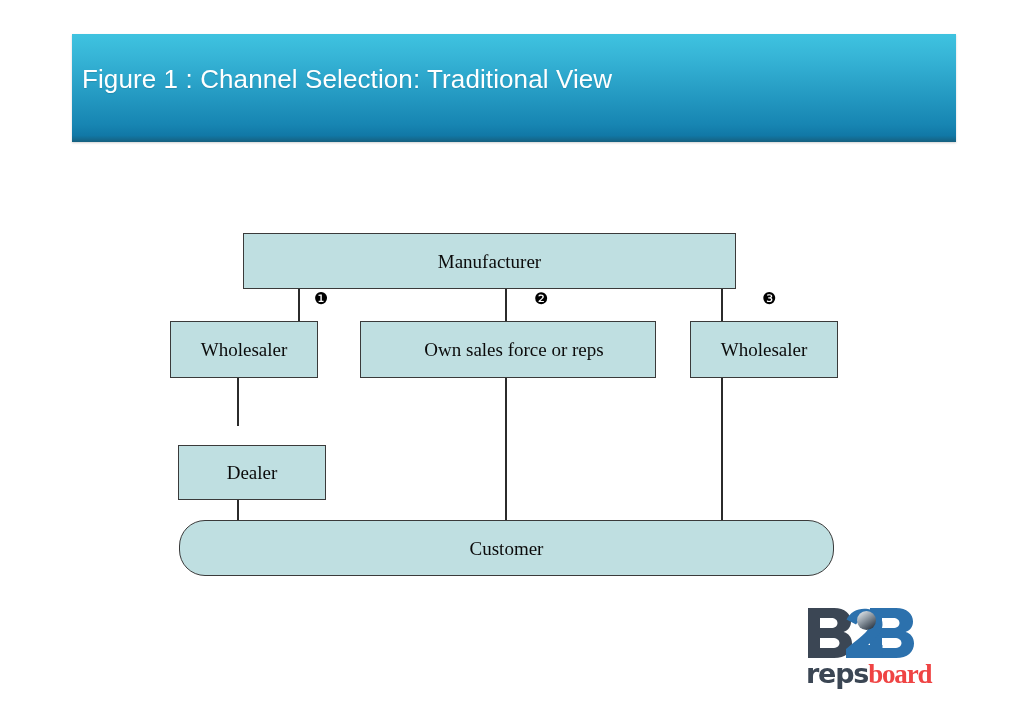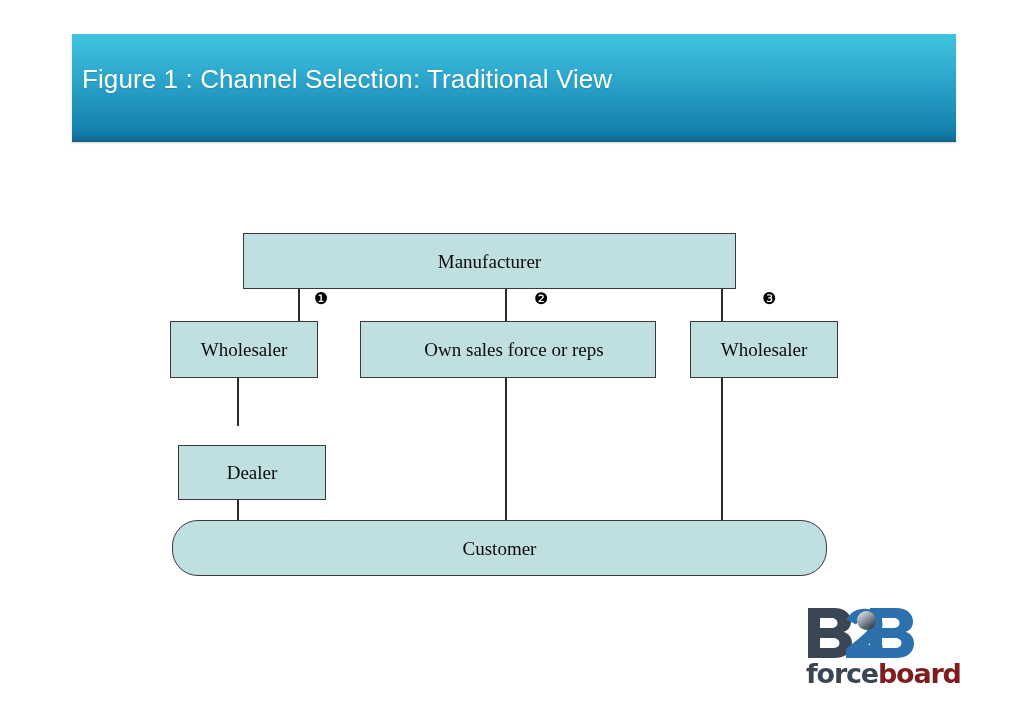--- a/index.html
+++ b/index.html
@@ -81,21 +81,21 @@
     font-family: "DejaVu Sans", sans-serif;
     line-height: 1;
   }
 
   
   #node-manufacturer { left: 243px; top: 233px; width: 493px; height: 56px; }
   #node-wholesaler-left { left: 170px; top: 321px; width: 148px; height: 57px; }
   #node-own-sales { left: 360px; top: 321px; width: 296px; height: 57px; padding-left: 12px; }
   #node-wholesaler-right { left: 690px; top: 321px; width: 148px; height: 57px; }
   #node-dealer { left: 178px; top: 425px; width: 148px; height: 55px; margin-top: 20px; }
-  #node-customer { left: 172px; top: 520px; width: 655px; height: 56px; border-radius: 26px; }
+  #node-customer { left: 179px; top: 520px; width: 655px; height: 56px; border-radius: 26px; }
 
   
   #conn-1a { left: 298px; top: 288px; height: 34px; }
   #conn-1b { left: 237px; top: 377px; height: 49px; }
   #conn-1c { left: 237px; top: 479px; height: 42px; }
   #conn-2a { left: 505px; top: 288px; height: 34px; }
   #conn-2b { left: 505px; top: 377px; height: 144px; }
   #conn-3a { left: 721px; top: 288px; height: 34px; }
   #conn-3b { left: 721px; top: 377px; height: 144px; }
 
@@ -124,21 +124,21 @@
     left: 6px;
     top: 55px;
     font-family: "DejaVu Sans", sans-serif;
     font-weight: bold;
     font-size: 27px;
     letter-spacing: -1.2px;
     line-height: 1;
     white-space: nowrap;
   }
   #logo-word-white { color: #3b4654; }
-  #logo-word-board { color: #7f1d1d; }
+  #logo-word-board { color: #ef4444; font-family: Liberation Serif, serif; }
 </style>
 </head>
 <body>
 
 <div id="slide">
 
   <div id="title-banner"></div>
   <div id="title-text">Figure 1 : Channel Selection: Traditional View</div>
 
   <div id="diagram">
@@ -195,16 +195,16 @@
                C110.5,28.3 114,32.3 114,38.5 C114,47 107.5,53 96,53 L70,53 Z
                M82,13 L82,23 L93,23 C97,23 99.5,21 99.5,18 C99.5,15 97,13 93,13 Z
                M82,33 L82,43 L94.5,43 C98.8,43 101.5,41 101.5,38 C101.5,35 98.8,33 94.5,33 Z" fill="#2c71ad"></path>
 
       <path d="M46,53 L46,44 C52,38.5 62,31.5 66,27 C69,23.6 69.5,20 67,17.5
                C64,14.6 58.5,15.5 56,19.5 L46.5,14.5 C50.5,6.5 59,2.5 68,4
                C77,5.5 83,12 82.5,20 C82,27.5 76,33.5 68,40 L82.5,40 L82.5,53 Z" fill="#2c71ad"></path>
 
       <circle cx="66.5" cy="15.5" r="9.5" fill="url(#sphereGrad)"></circle>
     </svg>
-    <div id="logo-wordmark"><span id="logo-word-white">force</span><span id="logo-word-board">board</span></div>
+    <div id="logo-wordmark"><span id="logo-word-white">reps</span><span id="logo-word-board">board</span></div>
   </div>
 
 </div>
 
 </body></html>

